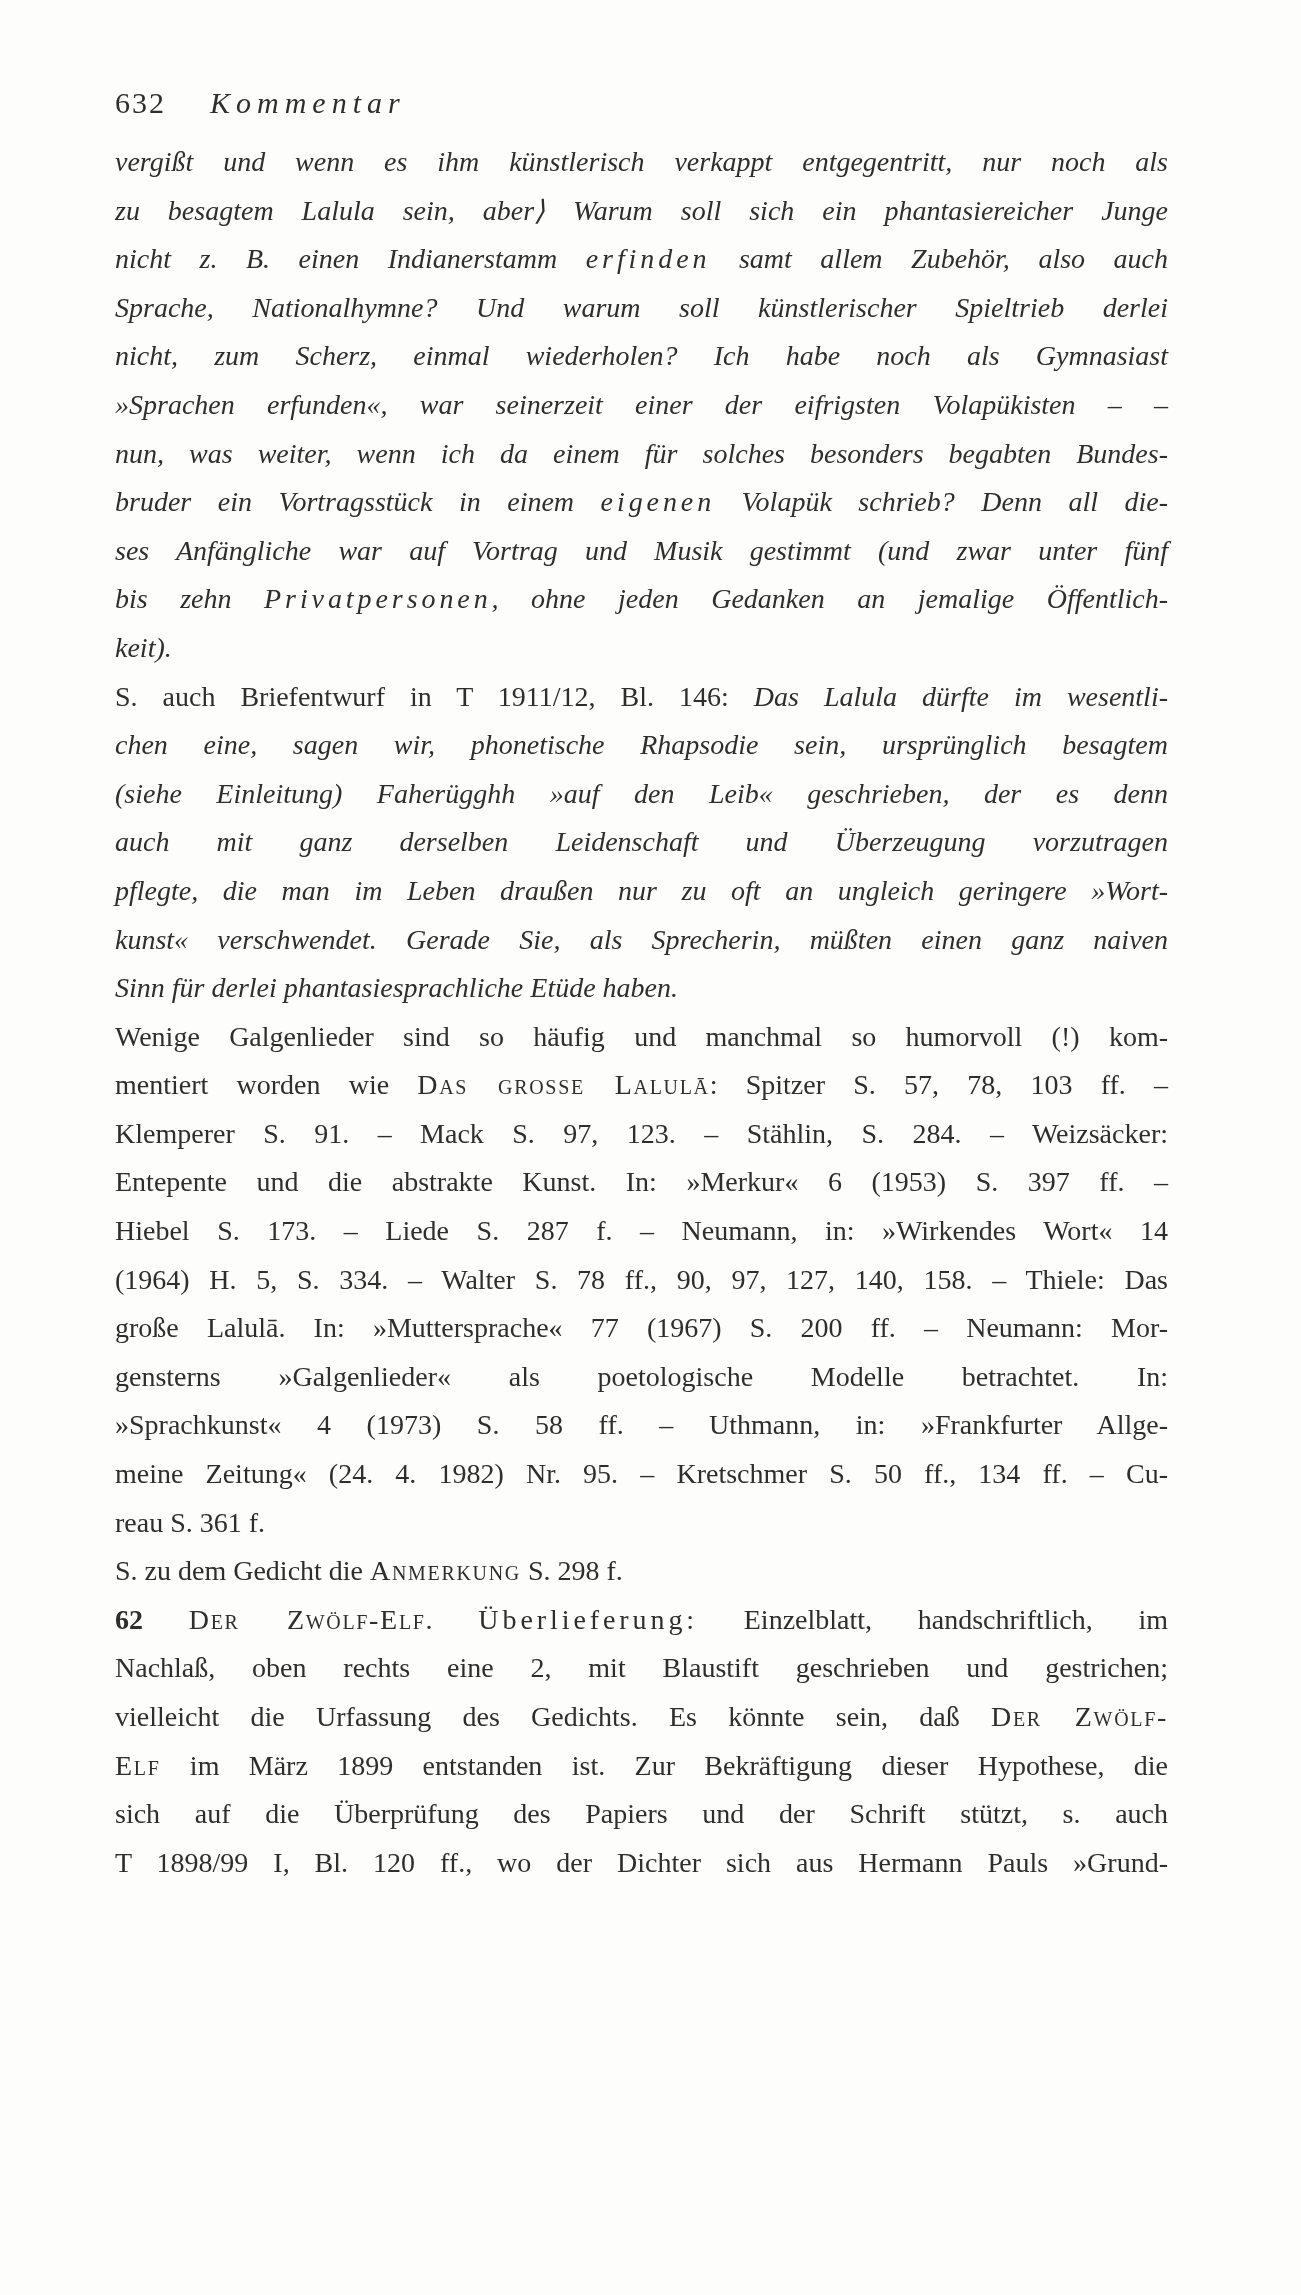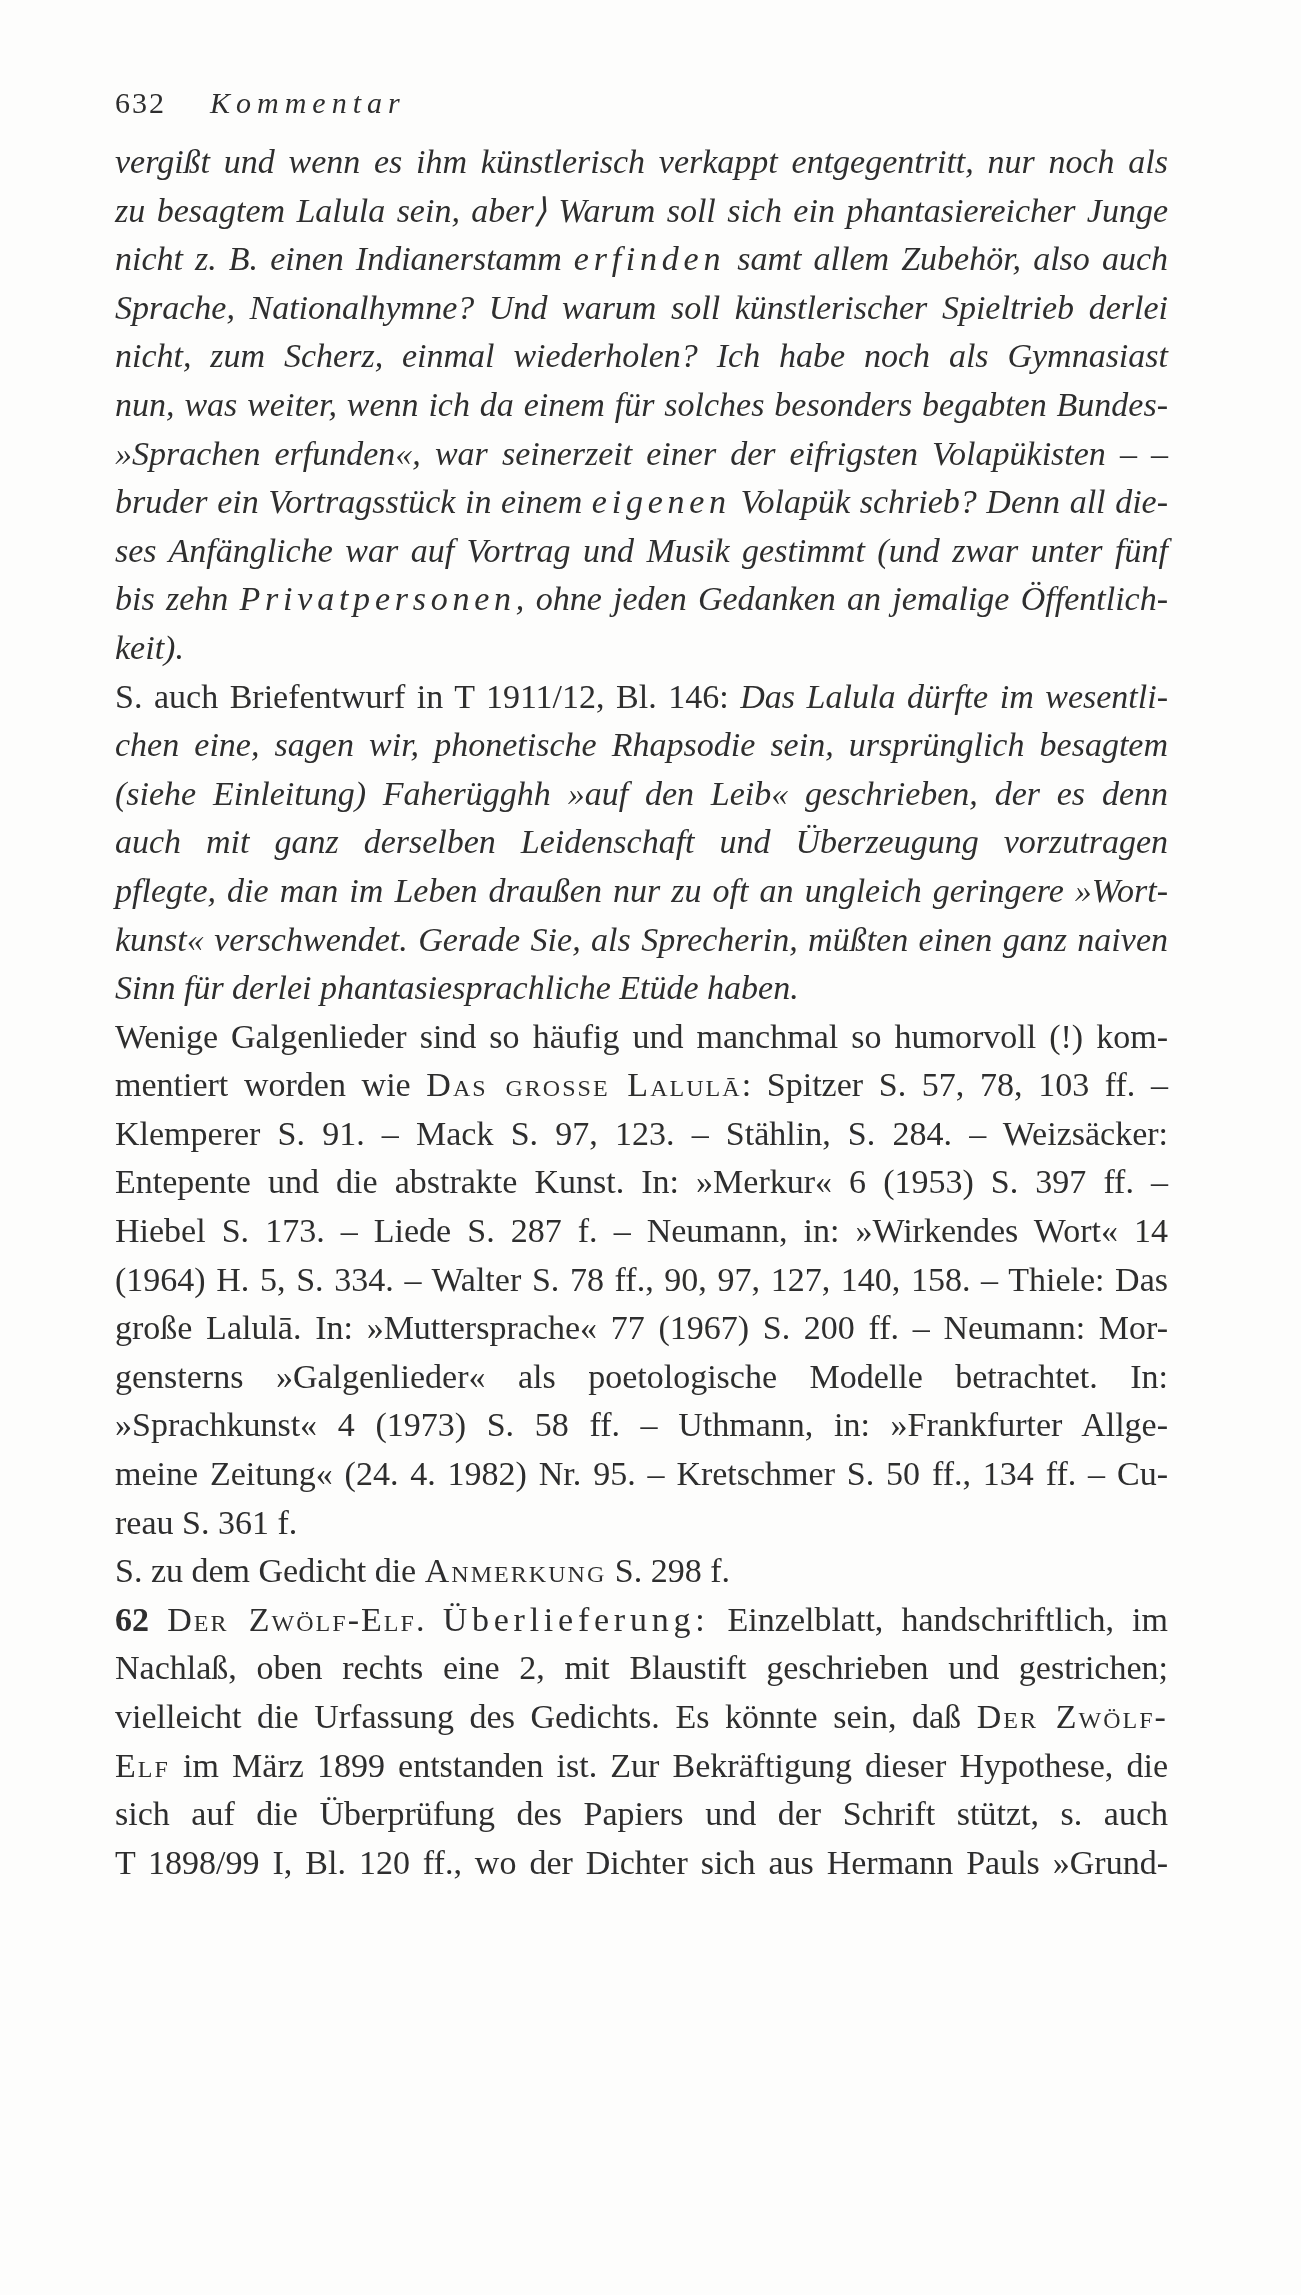--- a/index.html
+++ b/index.html
@@ -19,21 +19,21 @@
     left: 115px; top: 86px;
     font-size: 30px;
     white-space: nowrap;
   }
   .pagenum { letter-spacing: 2px; }
   .running  { font-style: italic; letter-spacing: 6px; margin-left: 44px; }
   .body-text {
     position: absolute;
     left: 115px; top: 138px;
     width: 1053px;
-    font-size: 34px;
+    font-size: 28px;
     line-height: 48.6px;
   }
   .line.aj { text-align: justify; text-align-last: justify; }
   .line.al { text-align: left; text-align-last: left; font-family: Liberation Serif, serif; }
   .it { font-style: italic; }
   .sp { letter-spacing: 0.14em; }
   .sc { font-variant: small-caps; letter-spacing: 0.06em; }
   .bd { font-weight: bold; }
 </style>
 </head>
@@ -42,22 +42,22 @@
 <div class="page" style="color: rgb(46, 46, 46);">
   <div class="header">
     <span class="pagenum">632</span><span class="running">Kommentar</span>
   </div>
   <div class="body-text">
       <div class="line aj"><span class="it">vergißt und wenn es ihm künstlerisch verkappt entgegentritt, nur noch als</span></div>
       <div class="line aj"><span class="it">zu besagtem Lalula sein, aber⟩ Warum soll sich ein phantasiereicher Junge</span></div>
       <div class="line aj"><span class="it">nicht z. B. einen Indianerstamm </span><span class="it sp">erfinden</span><span class="it"> samt allem Zubehör, also auch</span></div>
       <div class="line aj"><span class="it">Sprache, Nationalhymne? Und warum soll künstlerischer Spieltrieb derlei</span></div>
       <div class="line aj"><span class="it">nicht, zum Scherz, einmal wiederholen? Ich habe noch als Gymnasiast</span></div>
+      <div class="line aj"><span class="it">»Sprachen erfunden«, war seinerzeit einer der eifrigsten Volapükisten – –</span></div>
       <div class="line aj"><span class="it">nun, was weiter, wenn ich da einem für solches besonders begabten Bundes-</span></div>
-      <div class="line aj"><span class="it">»Sprachen erfunden«, war seinerzeit einer der eifrigsten Volapükisten – –</span></div>
       <div class="line aj"><span class="it">bruder ein Vortragsstück in einem </span><span class="it sp">eigenen</span><span class="it"> Volapük schrieb? Denn all die-</span></div>
       <div class="line aj"><span class="it">ses Anfängliche war auf Vortrag und Musik gestimmt (und zwar unter fünf</span></div>
       <div class="line aj"><span class="it">bis zehn </span><span class="it sp">Privatpersonen</span><span class="it">, ohne jeden Gedanken an jemalige Öffentlich-</span></div>
       <div class="line al"><span class="it">keit).</span></div>
       <div class="line aj"><span>S. auch Briefentwurf in T 1911/12, Bl. 146: </span><span class="it">Das Lalula dürfte im wesentli-</span></div>
       <div class="line aj"><span class="it">chen eine, sagen wir, phonetische Rhapsodie sein, ursprünglich besagtem</span></div>
       <div class="line aj"><span class="it">(siehe Einleitung) Faherügghh »auf den Leib« geschrieben, der es denn</span></div>
       <div class="line aj"><span class="it">auch mit ganz derselben Leidenschaft und Überzeugung vorzutragen</span></div>
       <div class="line aj"><span class="it">pflegte, die man im Leben draußen nur zu oft an ungleich geringere »Wort-</span></div>
       <div class="line aj"><span class="it">kunst« verschwendet. Gerade Sie, als Sprecherin, müßten einen ganz naiven</span></div>

